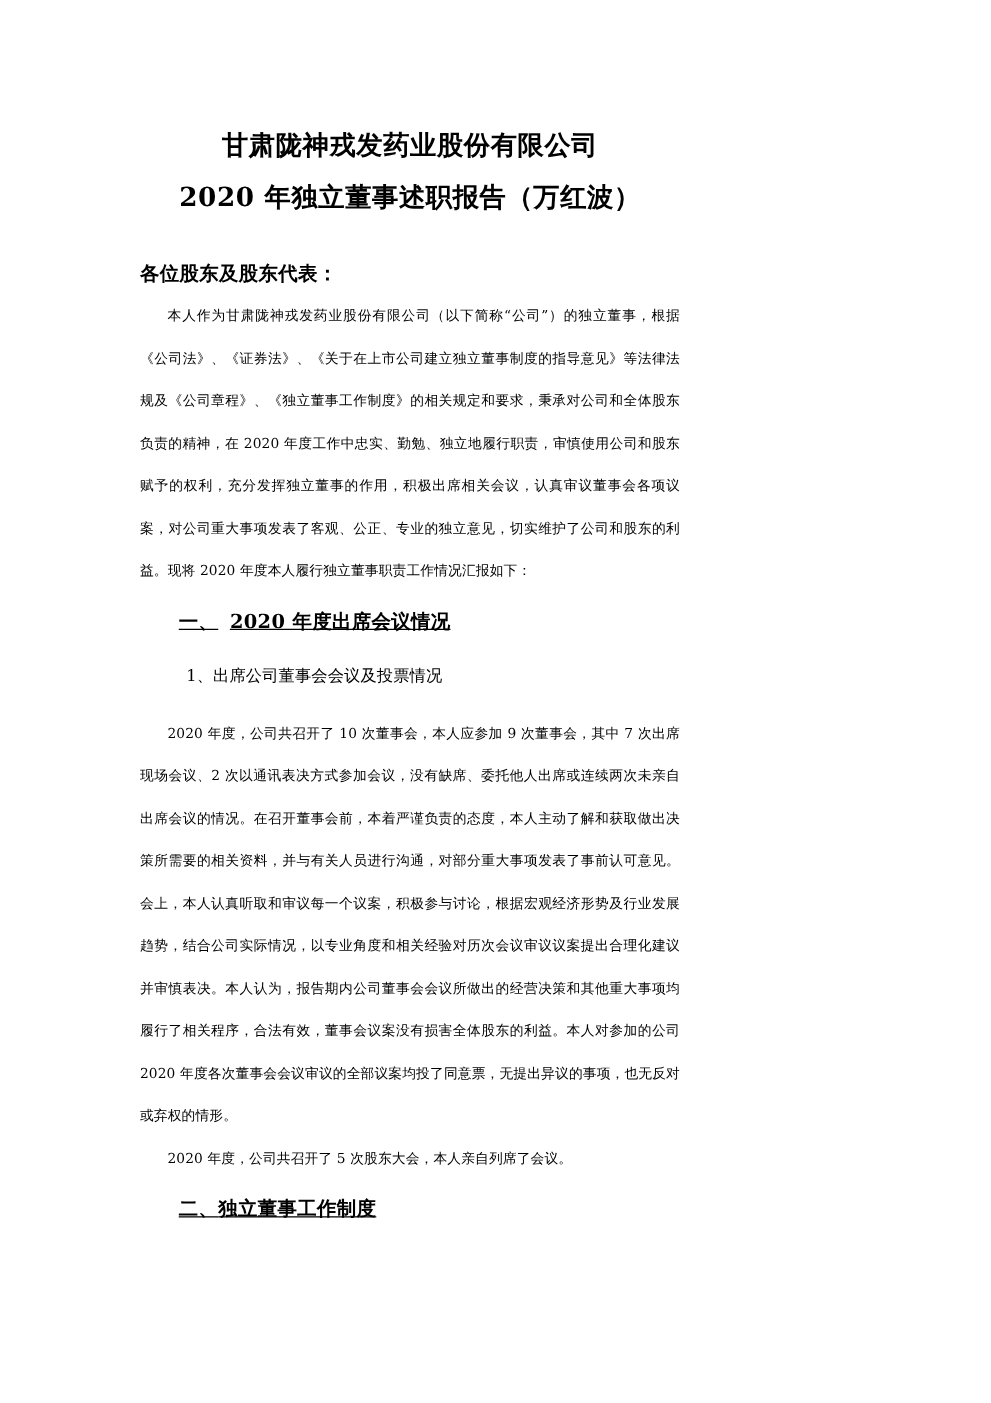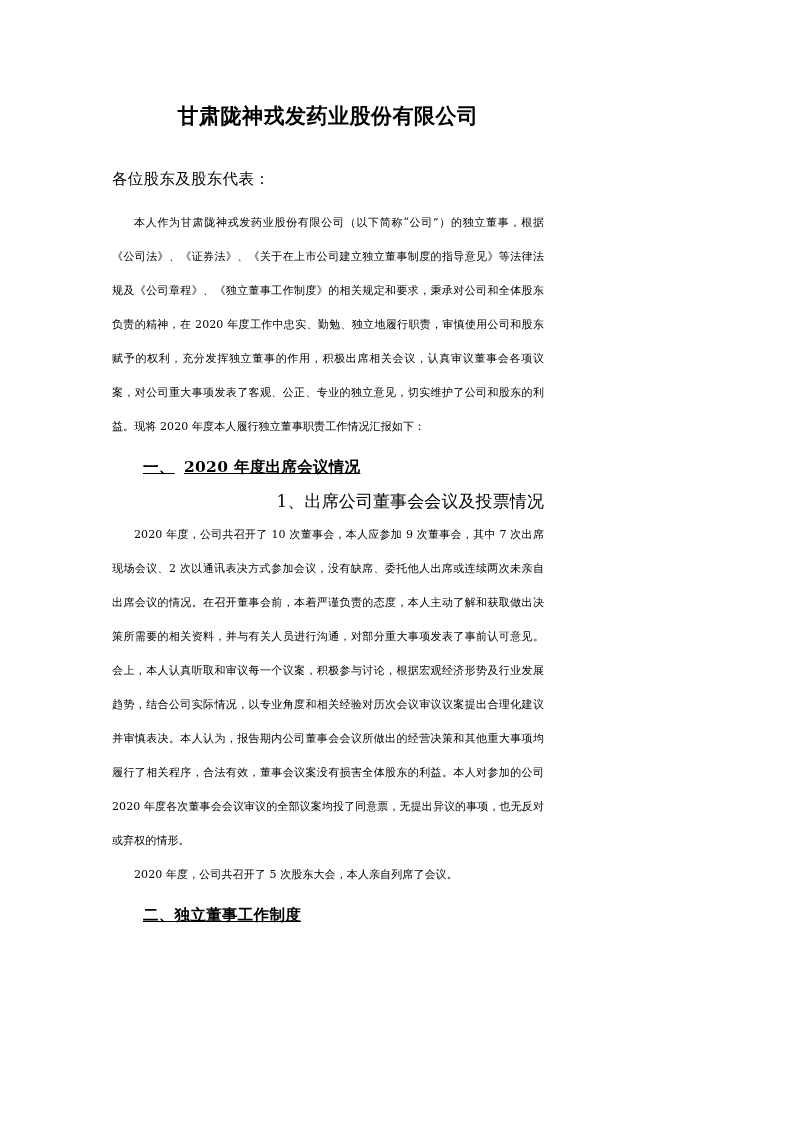--- a/index.html
+++ b/index.html
@@ -24,24 +24,24 @@
   .doc-title {
     text-align: center;
     font-weight: bold;
     font-size: 21px;
     line-height: 40px;
     letter-spacing: 0.5px;
   }
   .title-line-1 { margin-bottom: 2px; }
   .title-gap { height: 26px; }
   .salutation {
-    font-weight: normal;
+    font-weight: bold;
     font-size: 15.5px;
     line-height: 30px;
-    margin-bottom: 12px;
+    margin-bottom: 2px;
     letter-spacing: 0.3px;
   }
   p.body-text {
     margin: 0;
     font-size: 11px;
     line-height: 34px;
     text-align: justify;
     text-justify: inter-ideograph;
     text-indent: 2em;
     letter-spacing: 0.1px;
@@ -50,35 +50,35 @@
     margin: 6px 0 0 0;
     font-weight: bold;
     font-size: 15.5px;
     line-height: 34px;
     text-indent: 2em;
     letter-spacing: 0.3px;
     text-decoration: underline;
   }
   h2.section-heading.with-space .sp { display: inline-block; width: 0.6em; }
   p.sub-item {
-    margin: 0;
-    font-size: 17px;
+    margin: 11px;
+    font-size: 13px;
     line-height: 34px;
     text-indent: 2em;
     letter-spacing: 0.1px;
-    text-align: right;
   }
 </style>
 </head>
 <body>
 
 <div class="page">
 
   <div class="doc-title">
     <div class="title-line-1">甘肃陇神戎发药业股份有限公司</div>
+    <div class="title-line-2">2020 年独立董事述职报告（万红波）</div>
   </div>
 
   <div class="title-gap"></div>
 
   <div class="salutation">各位股东及股东代表：</div>
 
   <p class="body-text">本人作为甘肃陇神戎发药业股份有限公司（以下简称“公司”）的独立董事，根据《公司法》、《证券法》、《关于在上市公司建立独立董事制度的指导意见》等法律法规及《公司章程》、《独立董事工作制度》的相关规定和要求，秉承对公司和全体股东负责的精神，在 2020 年度工作中忠实、勤勉、独立地履行职责，审慎使用公司和股东赋予的权利，充分发挥独立董事的作用，积极出席相关会议，认真审议董事会各项议案，对公司重大事项发表了客观、公正、专业的独立意见，切实维护了公司和股东的利益。现将 2020 年度本人履行独立董事职责工作情况汇报如下：</p>
 
   <h2 class="section-heading with-space"><span>一、</span><span class="sp"></span><span>2020 年度出席会议情况</span></h2>
 

